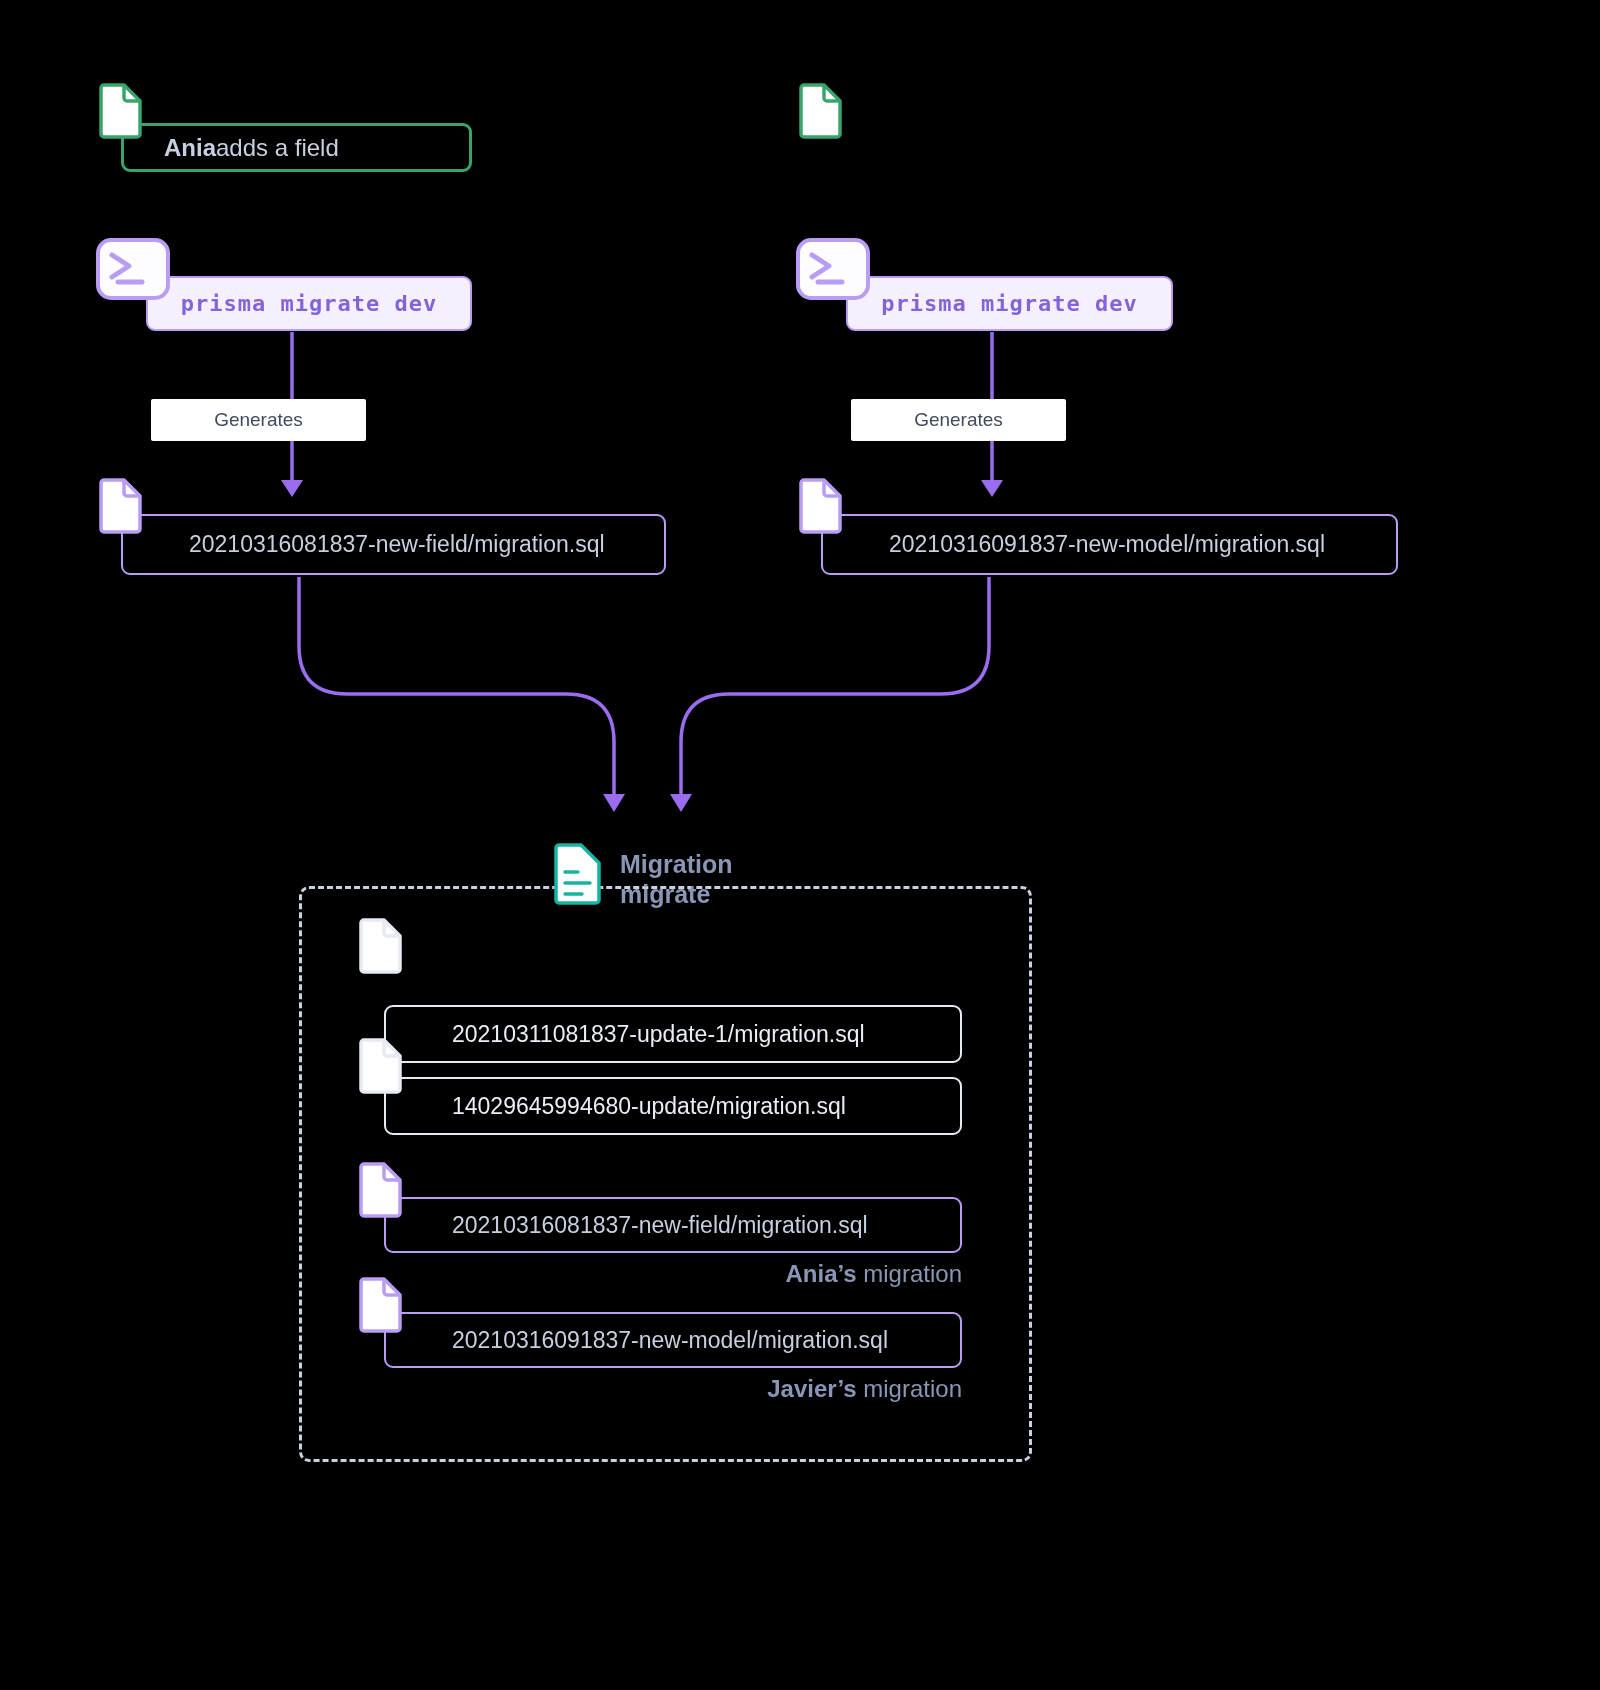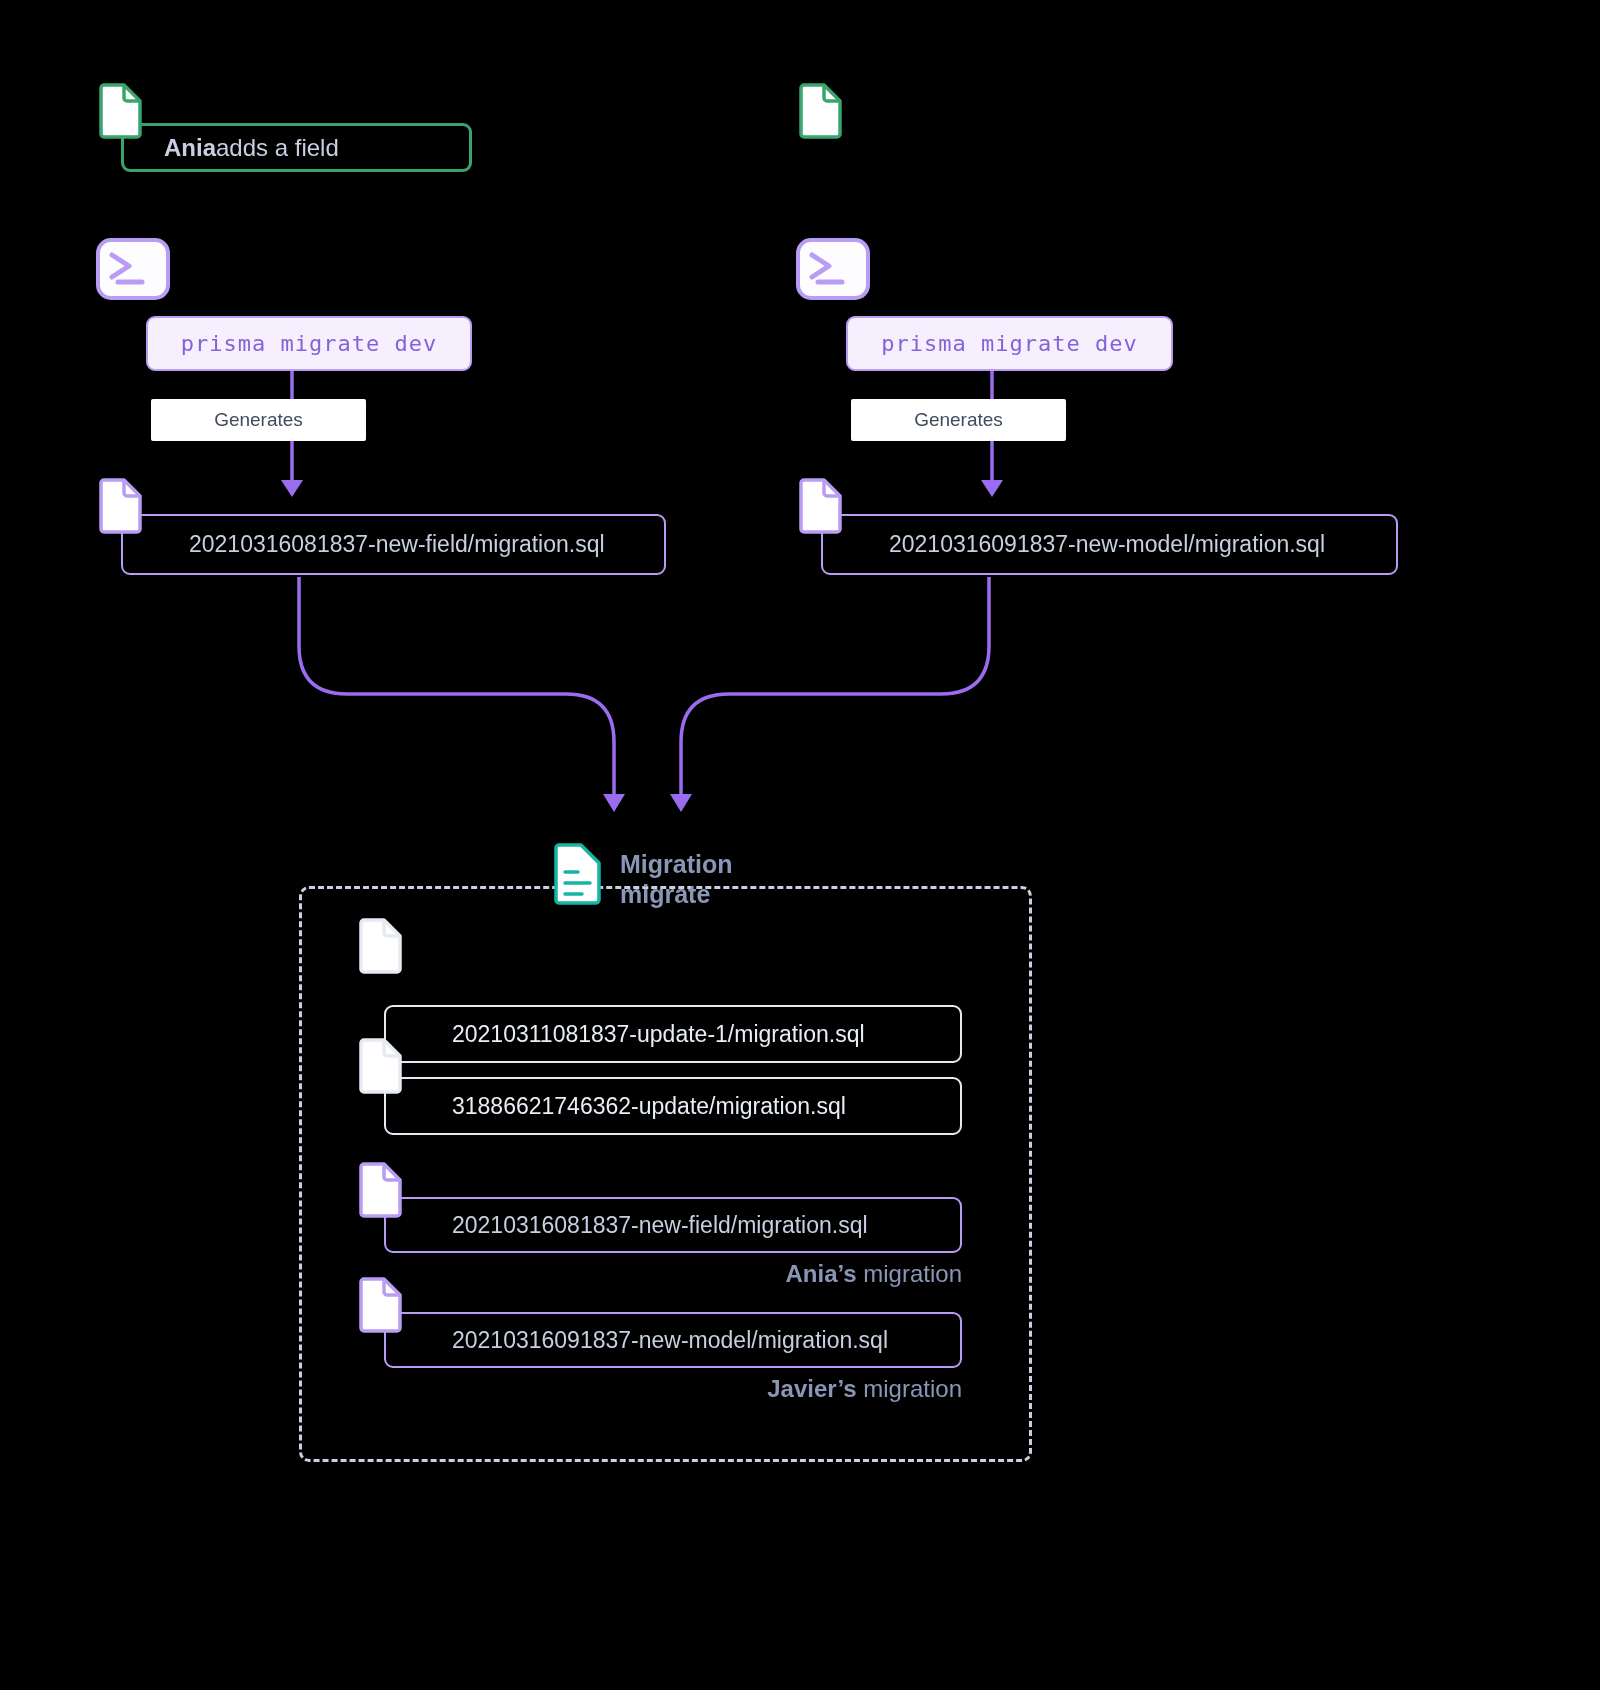--- a/index.html
+++ b/index.html
@@ -26,21 +26,21 @@
     border-radius:9px;display:flex;align-items:center;
   }
   .green-box{
     border:3px solid var(--green);color:var(--text-light);
     font-size:24px;padding-left:40px;
   }
   .bold{font-weight:bold;}
   .cmd-box{
     background:var(--purple-fill);border:2.5px solid var(--purple-border);
     color:var(--purple-text);font-family:"DejaVu Sans Mono", monospace;
-    font-weight:normal;font-size:22px;justify-content:center;letter-spacing:1px;margin-top:40px;
+    font-weight:bold;font-size:22px;justify-content:center;letter-spacing:1px;
   }
   .generates{
     background:#ffffff;color:var(--generates-text);font-size:19px;
     justify-content:center;z-index:2;border-radius:2px;
   }
   .file-box{
     border:2.5px solid var(--purple-border);color:var(--text-light);
     font-size:23px;padding-left:66px;
   }
   .file-box.plain{border-color:var(--box-white);color:#e9edf5;}
@@ -161,21 +161,21 @@
   </svg>
   <div class="box file-box plain" style="left:384px;top:957px;width:578px;height:58px;margin-top:48px;">
     <span>20210311081837-update-1/migration.sql</span>
   </div>
 
   <svg class="icon file-icon" viewBox="0 0 46 58" style="left:357px;top:1037px;width:46px;height:58px;color:var(--box-white);">
     <path class="body" d="M7 3 H27 L43 19 V52 a3 3 0 0 1 -3 3 H7 a3 3 0 0 1 -3 -3 V6 a3 3 0 0 1 3 -3 Z"></path>
     <path class="fold" d="M27 3 V16 a3 3 0 0 0 3 3 H43"></path>
   </svg>
   <div class="box file-box plain" style="left:384px;top:1077px;width:578px;height:58px;">
-    <span>31886621746362-update/migration.sql</span>
+    <span>14029645994680-update/migration.sql</span>
   </div>
 
   <svg class="icon file-icon" viewBox="0 0 46 58" style="left:357px;top:1161px;width:46px;height:58px;color:var(--purple-border);">
     <path class="body" d="M7 3 H27 L43 19 V52 a3 3 0 0 1 -3 3 H7 a3 3 0 0 1 -3 -3 V6 a3 3 0 0 1 3 -3 Z"></path>
     <path class="fold" d="M27 3 V16 a3 3 0 0 0 3 3 H43"></path>
   </svg>
   <div class="box file-box" style="left:384px;top:1197px;width:578px;height:56px;">
     <span>20210316081837-new-field/migration.sql</span>
   </div>
   <div class="owner-label" style="left:384px;top:1260px;width:578px;">

